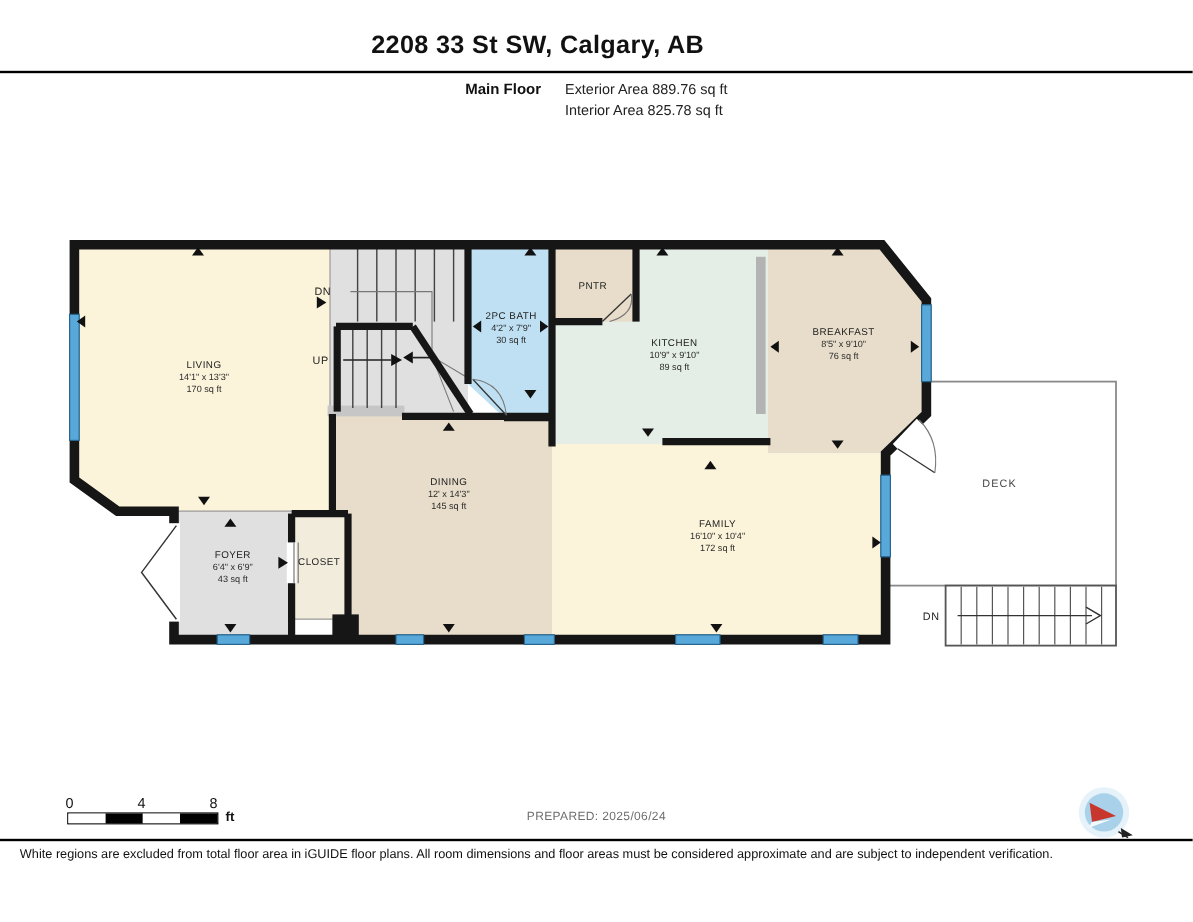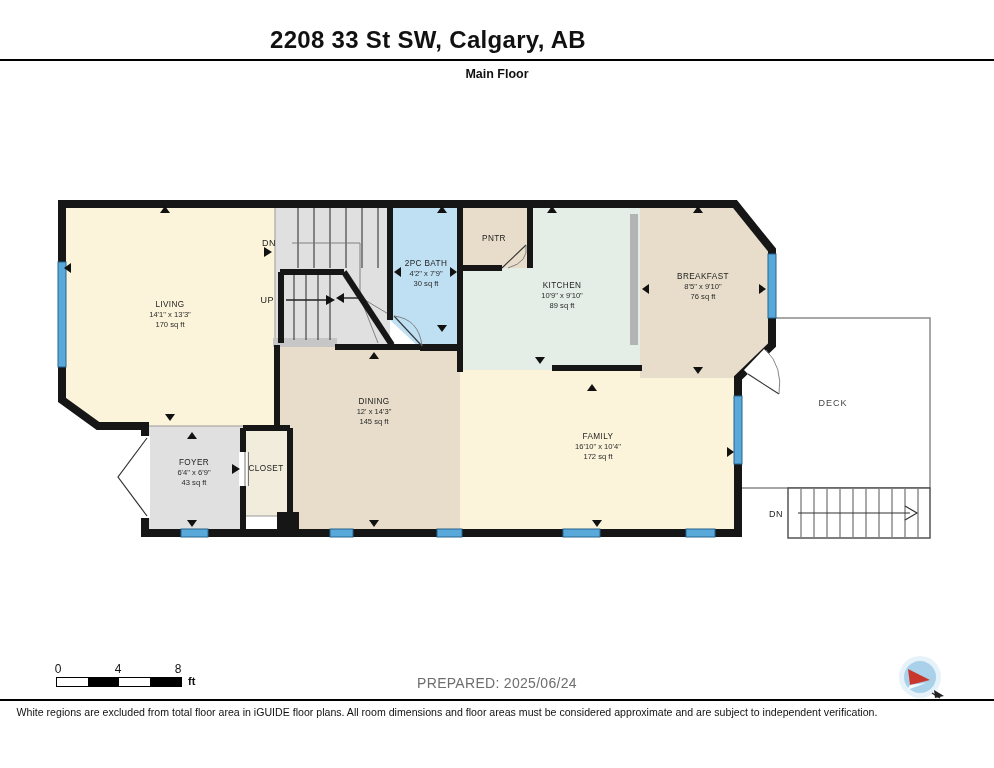--- a/index.html
+++ b/index.html
@@ -1,52 +1,56 @@
 <!DOCTYPE html>
 <html><head>
 <meta charset="utf-8">
 <style>
   html,body{margin:0;padding:0;background:#fff;}
   body{width:994px;height:768px;position:relative;overflow:hidden;
        font-family:"Liberation Sans", sans-serif;color:#111;}
   .abs{position:absolute;}
   .page-title{top:26px;left:0;width:856px;text-align:center;
-              font-size:24px;font-weight:bold;letter-spacing:.3px;}
+              font-size:21px;font-weight:bold;letter-spacing:.3px;padding-left:20px;}
   .rule{left:0;width:994px;background:#000;}
   .rule-top{top:59px;height:2px;}
   .rule-bottom{top:699px;height:2px;}
   .floor-row{top:65px;left:0;width:994px;display:flex;justify-content:center;gap:20px;}
   .floor-label{font-size:12.5px;font-weight:bold;line-height:18px;}
   .floor-areas{font-size:12px;line-height:18px;color:#222;}
   .plan-svg{top:0;left:0;}
   .scalebar{top:662px;left:56px;width:160px;font-size:12px;}
   .scalebar .num{position:absolute;top:0;width:20px;text-align:center;}
   .bar{position:absolute;top:15px;left:0;width:124px;height:8px;
        border:1px solid #000;display:flex;}
   .bar div{flex:1;}
   .seg-w{background:#fff;} .seg-b{background:#000;}
   .ft-label{position:absolute;top:13px;left:132px;font-size:11px;font-weight:bold;}
   .prepared{top:675px;left:0;width:994px;text-align:center;
-            font-size:14px;color:#6e6e6e;letter-spacing:.3px;}
+            font-size:10px;color:#6e6e6e;letter-spacing:.3px;}
   .disclaimer{top:706px;left:0;width:894px;text-align:center;
               font-size:10.6px;color:#111;}
   .logo{top:652px;left:892px;}
   text{font-family:"Liberation Sans", sans-serif;}
   .room-name{font-size:8.2px;fill:#1c1c1c;letter-spacing:.4px;}
   .room-dim{font-size:7.6px;fill:#2a2a2a;}
   .stair-label{font-size:9px;fill:#1c1c1c;letter-spacing:.5px;}
   .deck-label{font-size:9px;fill:#444;letter-spacing:1px;}
 </style>
 </head>
 <body>
 
 <div class="abs page-title">2208 33 St SW, Calgary, AB</div>
 <div class="abs rule rule-top"></div>
 <div class="abs floor-row">
   <div class="floor-label">Main Floor</div>
+  <div class="floor-areas">
+    <div>Exterior Area 889.76 sq ft</div>
+    <div>Interior Area 825.78 sq ft</div>
+  </div>
 </div>
 
 <svg class="abs plan-svg" width="994" height="768" viewBox="0 0 994 768">
 
   <g>
     <rect x="738" y="318" width="192" height="170" fill="#ffffff" stroke="#8a8a8a" stroke-width="1.5"></rect>
     <rect x="788" y="488" width="142" height="50" fill="#ffffff" stroke="#555" stroke-width="1.5"></rect>
     <g stroke="#555" stroke-width="1">
       <line x1="801" y1="489" x2="801" y2="537"></line>
         <line x1="814" y1="489" x2="814" y2="537"></line>

